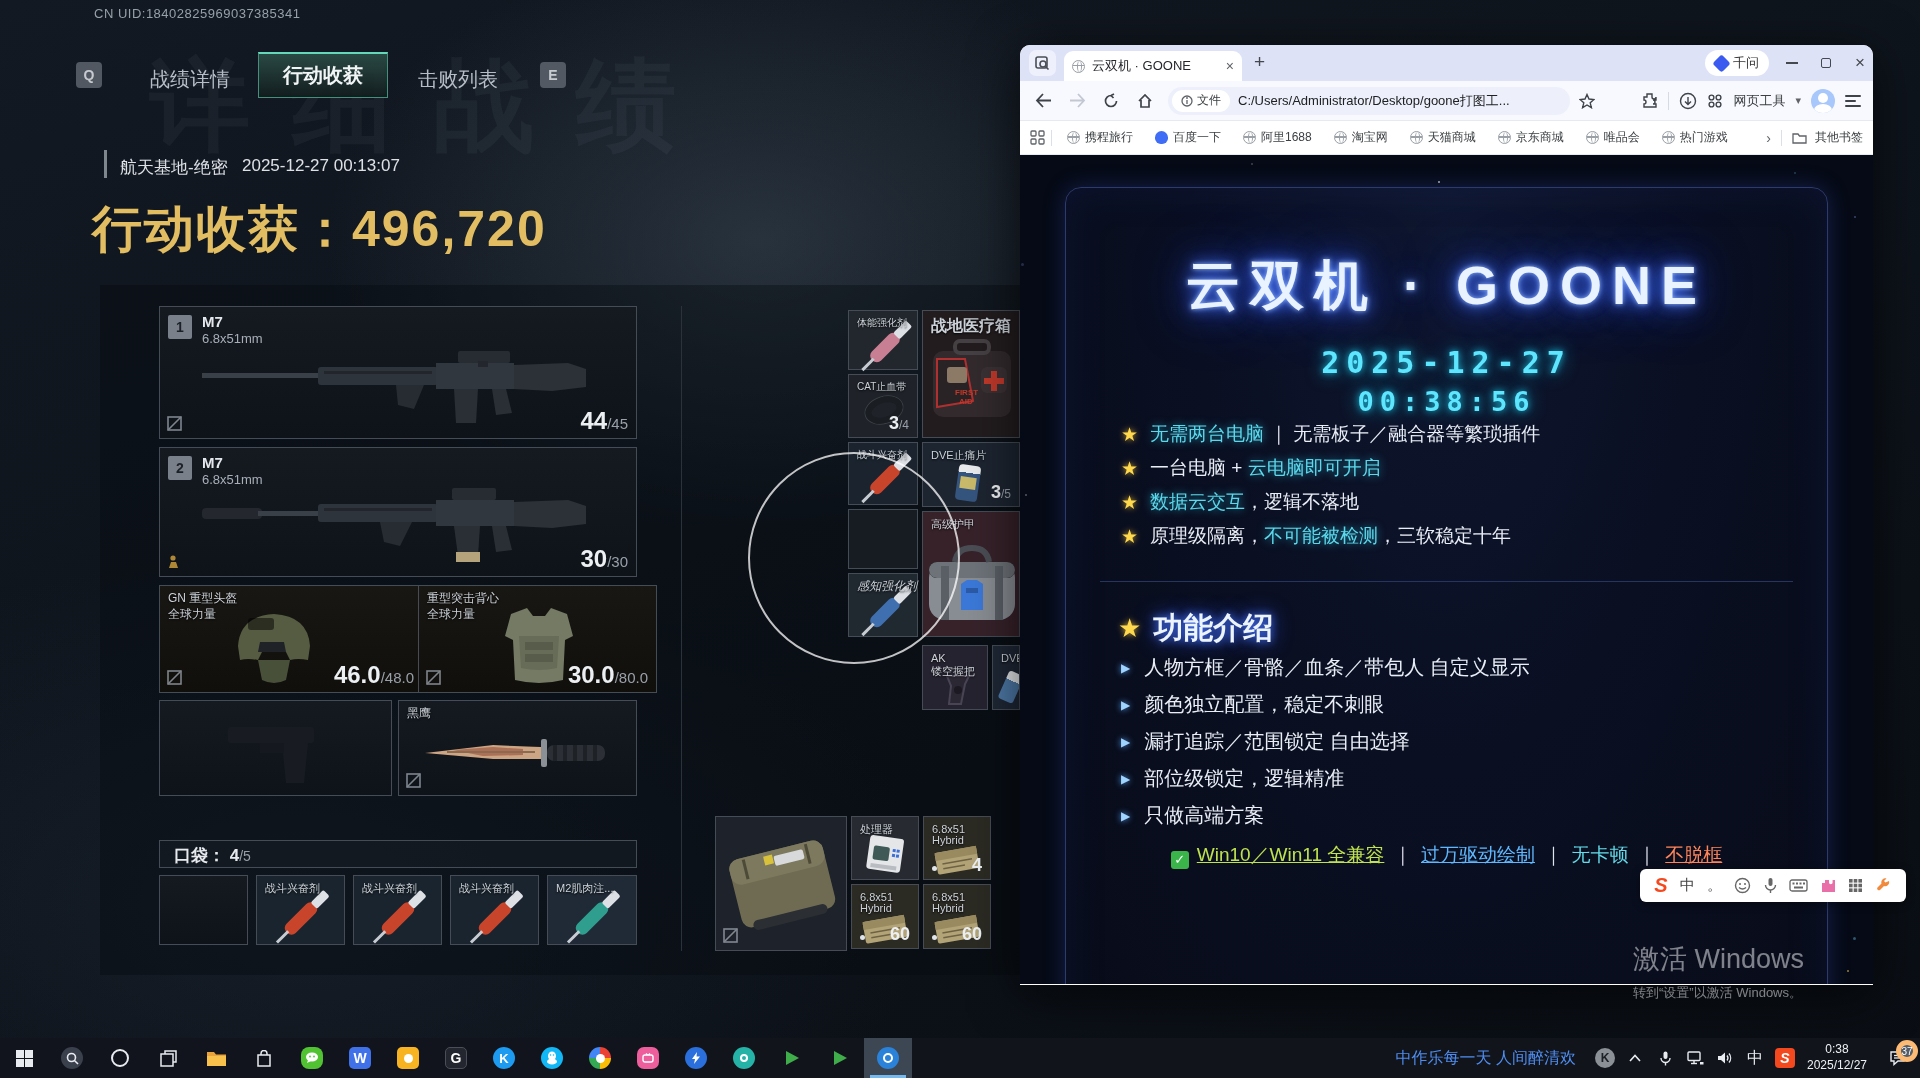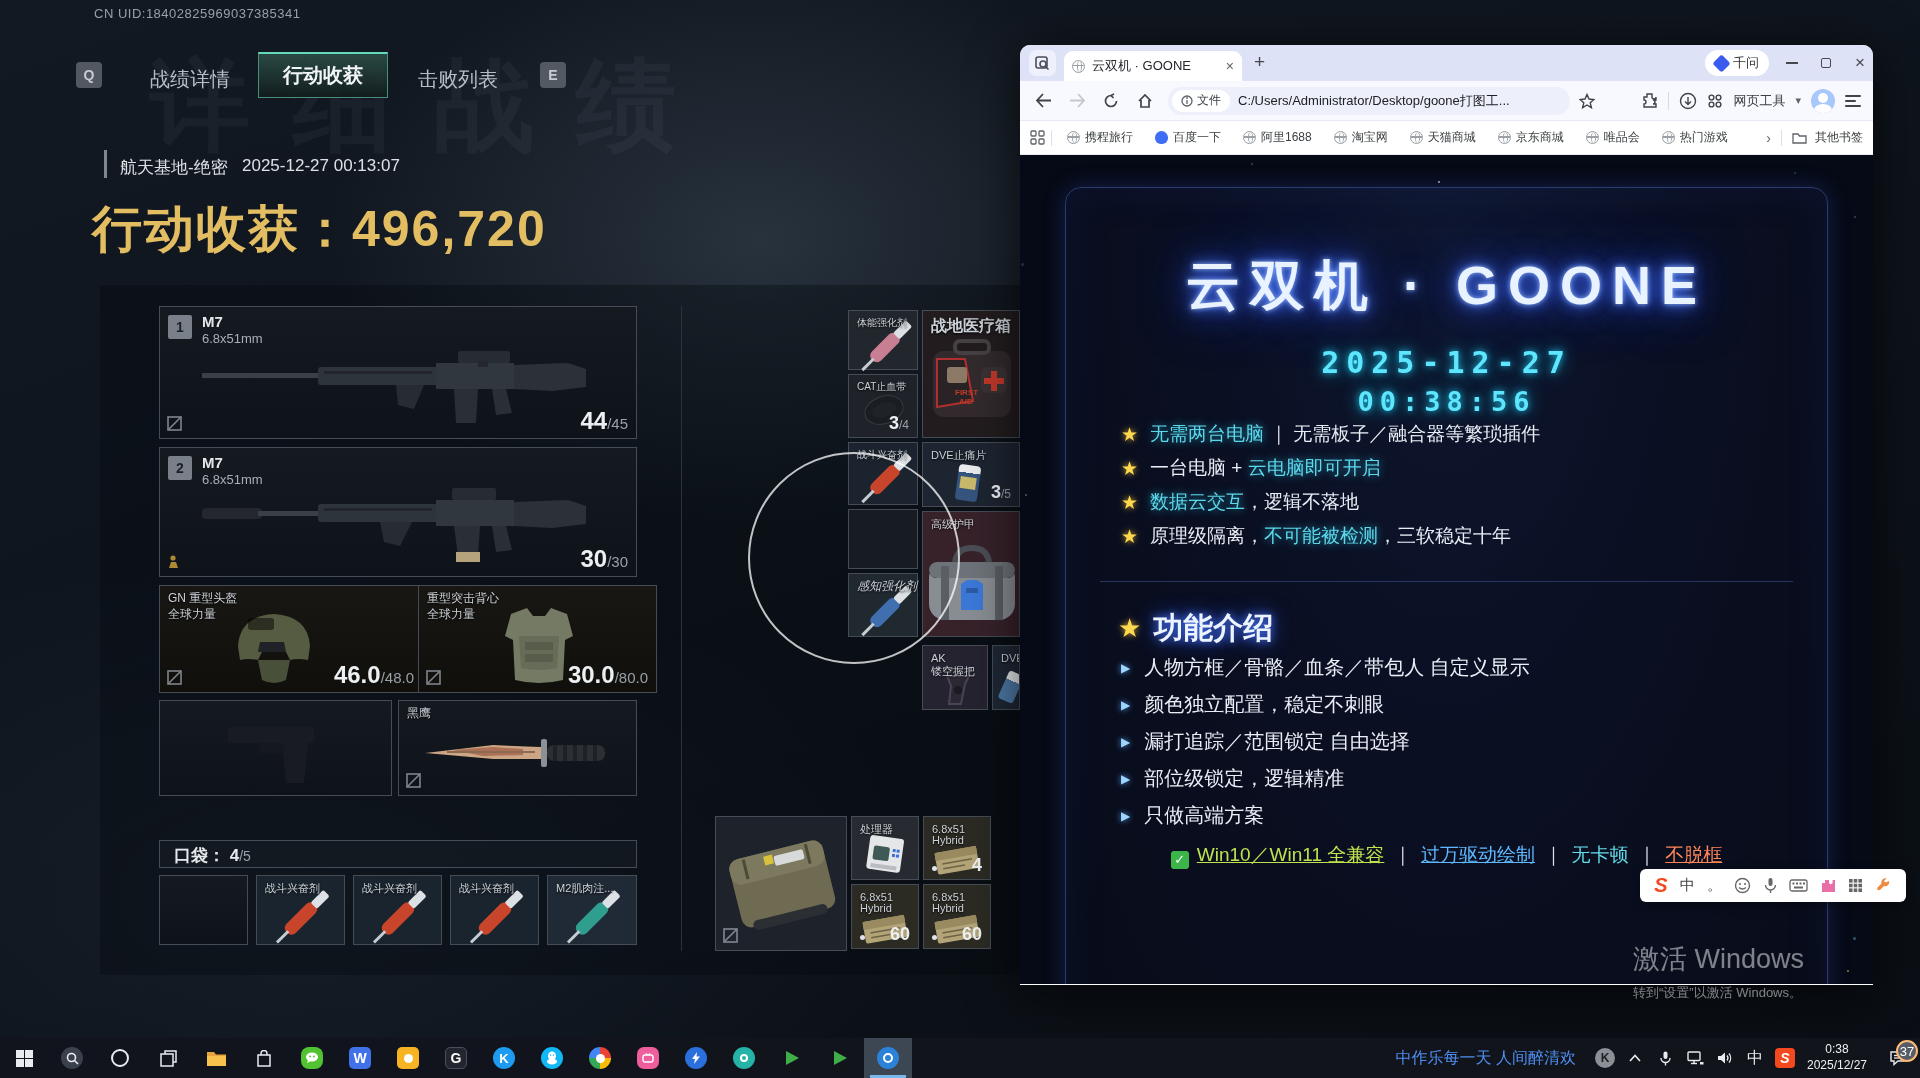--- a/index.html
+++ b/index.html
@@ -132,21 +132,21 @@
   .ic-sq{width:22px;height:22px;border-radius:5px;display:flex;align-items:center;justify-content:center;
          color:#fff;font-weight:bold;font-size:14px;}
   .ic-ci{width:22px;height:22px;border-radius:50%;display:flex;align-items:center;justify-content:center;
          color:#fff;font-weight:bold;font-size:13px;}
   .tray{margin-left:auto;display:flex;align-items:center;gap:0;}
   .tray-txt{font-size:16px;color:#4f8df0;margin-right:14px;white-space:nowrap;}
   .tray-ic{width:30px;display:flex;align-items:center;justify-content:center;color:#e8ebef;font-size:15px;}
   .clock{width:74px;text-align:center;color:#eef1f4;font-size:12px;line-height:1.3;}
   .badgewrap{width:46px;display:flex;align-items:center;justify-content:center;position:relative;}
   .badge{position:absolute;right:2px;bottom:4px;width:22px;height:22px;border-radius:50%;background:#565d68;
-         border:2px solid #fdba74;color:#fff;font-size:13px;display:flex;align-items:center;justify-content:center;}
+         border:5px solid #fdba74;color:#fff;font-size:10px;display:flex;align-items:center;justify-content:center;}
   svg{display:block;}
 </style>
 </head>
 <body>
 
 <div class="stage">
 
   <div class="uid">CN UID:18402825969037385341</div>
   <div class="ghost">详细战绩</div>
 

